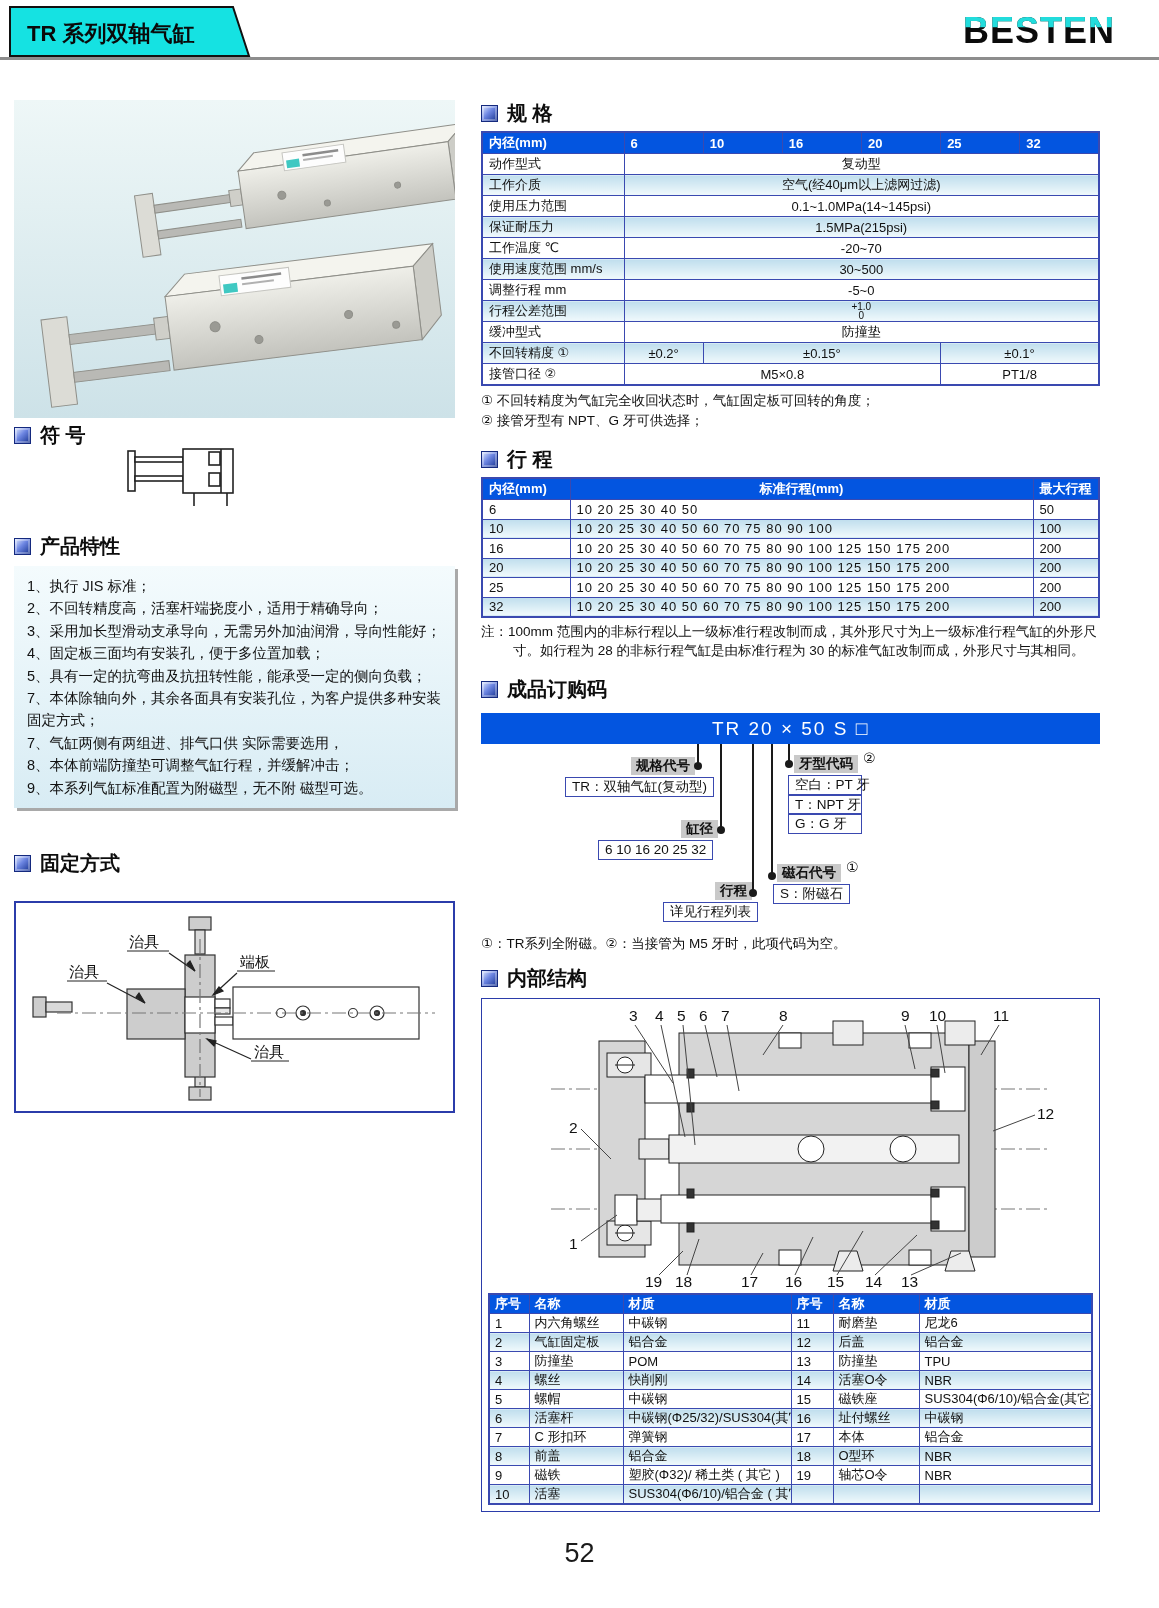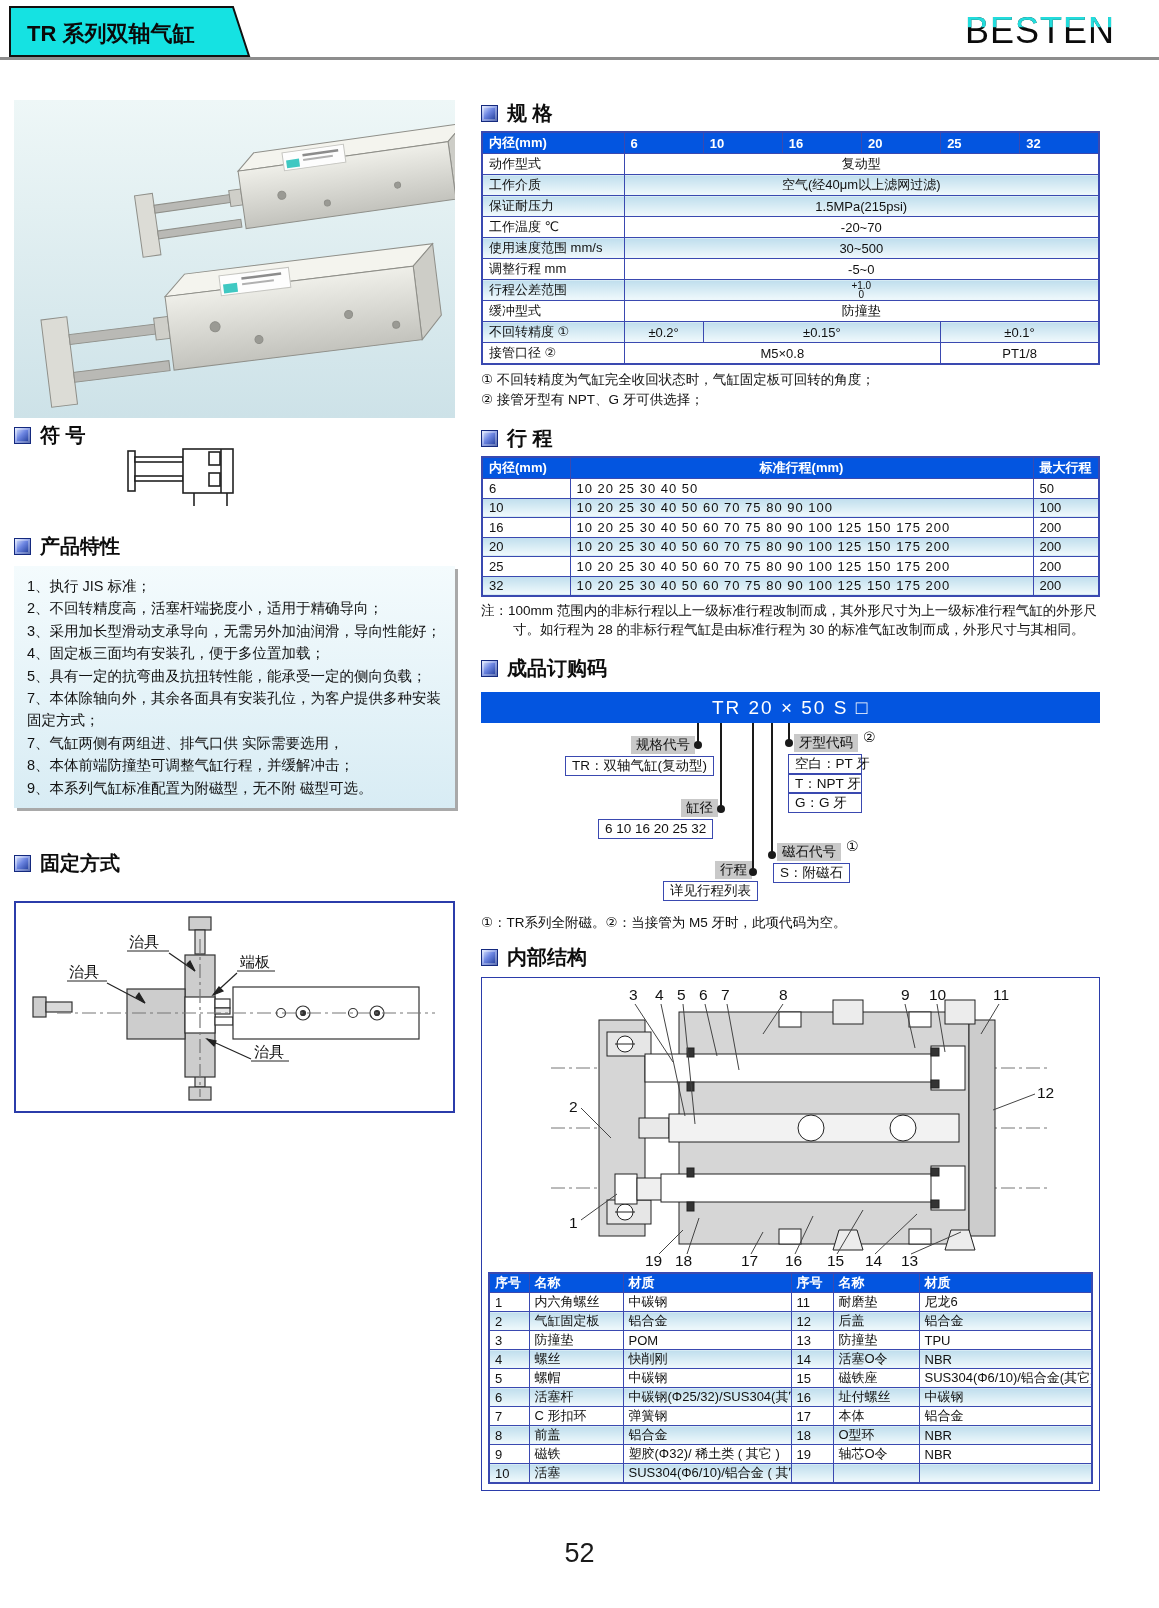--- a/index.html
+++ b/index.html
@@ -1,21 +1,21 @@
 <!DOCTYPE html>
 <html><head>
 <meta charset="utf-8">
 <style>
   *{margin:0;padding:0;box-sizing:border-box}
   html,body{background:#fff}
   body{width:1159px;height:1608px;position:relative;font-family:"Liberation Sans","DejaVu Sans",sans-serif;color:#111;overflow:hidden}
 
   .top-rule{position:absolute;left:0;top:57px;width:1159px;height:3px;background:#8d8d8d}
   .title-tab{position:absolute;left:8px;top:5px}
-  .logo{position:absolute;left:905px;top:8px;width:210px;height:46px;font-weight:normal;font-size:36px;letter-spacing:1px;line-height:46px;text-align:right}
+  .logo{position:absolute;left:905px;top:8px;width:210px;height:46px;font-weight:bold;font-size:36px;letter-spacing:1px;line-height:46px;text-align:right}
   .logo .l1{color:#0b0b0b}
   .logo .l2{position:absolute;right:0;top:0;width:100%;text-align:right;color:#22dcdc;clip-path:inset(10% 0 58% 0)}
 
   .left-col{position:absolute;left:14px;top:100px;width:441px}
   .right-col{position:absolute;left:481px;top:100px;width:619px}
 
   .sec-h{display:flex;align-items:center;gap:9px;font-size:20px;font-weight:bold;color:#0d0d0d}
   .sec-h .sq{width:17px;height:17px;flex:0 0 17px;border:1px solid #14297e;background:linear-gradient(135deg,#e2ebff 0%,#6d86e2 45%,#16328f 100%);box-shadow:inset 0 0 0 2px rgba(255,255,255,.3)}
 
   
@@ -38,21 +38,21 @@
   .features-box{margin-top:6px;background:linear-gradient(180deg,#f4fbfd 0%,#d8ecf4 100%);box-shadow:3px 3px 0 #a9a9a9;padding:9px 6px 9px 13px;font-size:14.5px;line-height:22.4px}
   .features-box li{list-style:none}
   .mount-h{margin-top:42px}
   .mount-box{margin-top:24px;border:2px solid #2b3caa;height:212px;background:#fff;display:flex;align-items:flex-end;justify-content:center}
 
   
   .ord{position:relative;height:214px;margin-top:10px}
   .ord-banner{position:absolute;left:0;top:0;width:619px;height:31px;background:#0355e0;color:#fff;font-size:19px;font-weight:normal;text-align:center;line-height:31px;letter-spacing:2px}
   .vline{position:absolute;width:2px;background:#1a1a1a;z-index:0}
   .dot{position:absolute;width:8px;height:8px;border-radius:50%;background:#1a1a1a;z-index:2}
-  .glabel{position:absolute;background:#c9c9c9;padding:0 5px;font-size:13.5px;font-weight:normal;line-height:18px;white-space:nowrap;z-index:1}
+  .glabel{position:absolute;background:#c9c9c9;padding:0 5px;font-size:13.5px;font-weight:bold;line-height:18px;white-space:nowrap;z-index:1}
   .wbox{position:absolute;background:#fff;border:1.5px solid #3a49b0;padding:0 6px;font-size:13.5px;line-height:17.5px;white-space:nowrap;z-index:1}
   .supmark{position:absolute;font-size:14px;z-index:1}
   .ord-note{margin-top:8px;font-size:13.5px}
 
   
   .int-h{margin-top:12px}
   .int-box{margin-top:6px;border:1.5px solid #2b3caa;padding:4px 6px 6px 6px;background:#fff}
   .internal-svg{display:block;margin:0 auto}
   table.pt{margin-top:4px}
   table.pt th,table.pt td{height:17.5px;padding:0 5px;font-size:13px}
@@ -252,20 +252,24 @@
         </tr>
       </thead>
     <tbody>
         <tr>
           <td class="rowlbl">动作型式</td>
           <td class="c" colspan="6">复动型</td>
         </tr>
         <tr class="tint">
           <td class="rowlbl">工作介质</td>
           <td class="c" colspan="6">空气(经40μm以上滤网过滤)</td>
+        </tr>
+        <tr>
+          <td class="rowlbl">使用压力范围</td>
+          <td class="c" colspan="6">0.1~1.0MPa(14~145psi)</td>
         </tr>
         <tr class="tint">
           <td class="rowlbl">保证耐压力</td>
           <td class="c" colspan="6">1.5MPa(215psi)</td>
         </tr>
         <tr>
           <td class="rowlbl">工作温度 ℃</td>
           <td class="c" colspan="6">-20~70</td>
         </tr>
         <tr class="tint">

